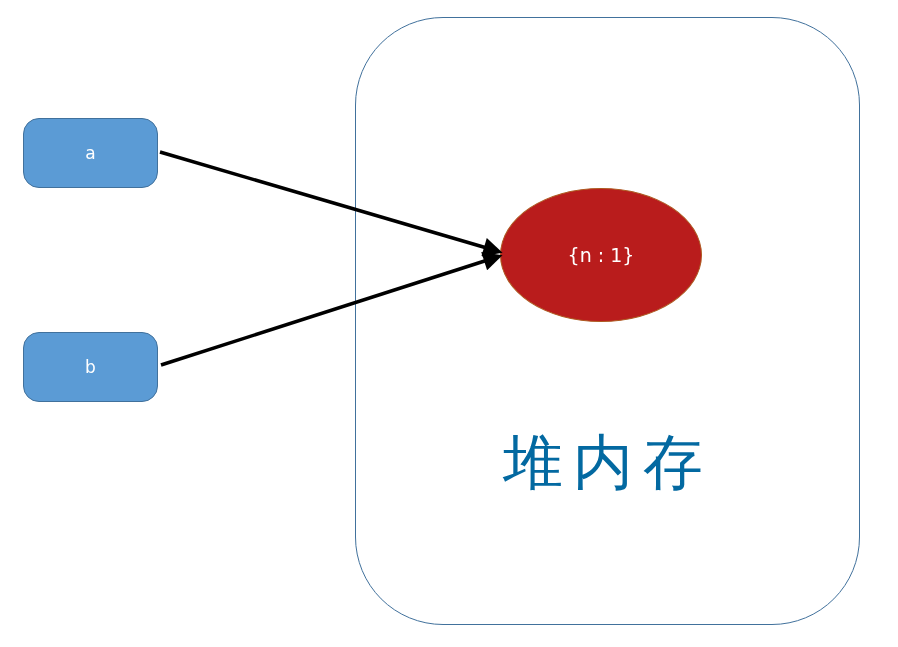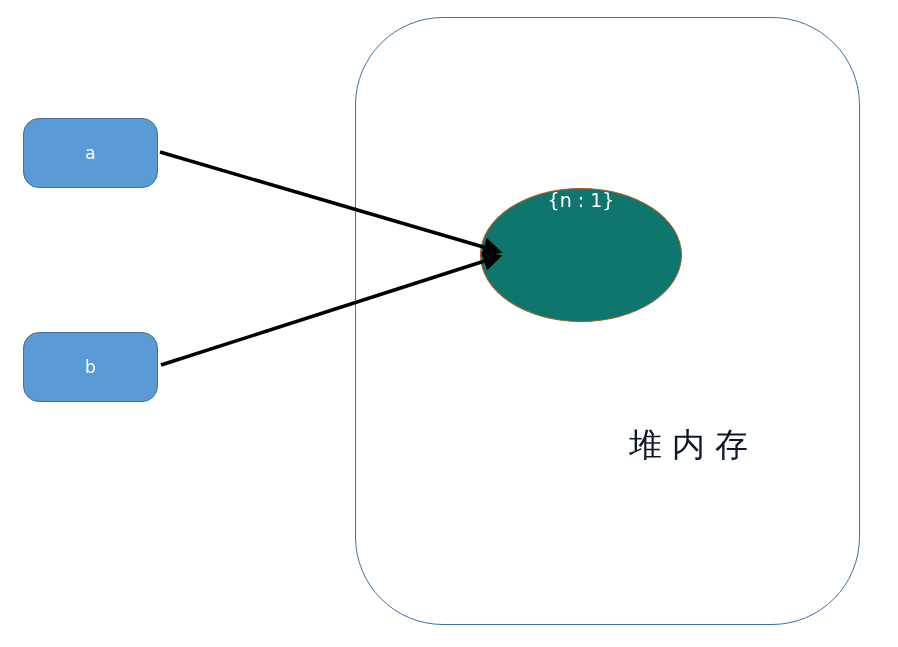--- a/index.html
+++ b/index.html
@@ -37,43 +37,43 @@
     display: flex;
     align-items: center;
     justify-content: center;
     color: #ffffff;
     font-size: 17px;
   }
   .var-node.node-a { left: 23px; top: 118px; }
   .var-node.node-b { left: 23px; top: 332px; }
   .obj-ellipse {
     position: absolute;
-    left: 480px;
+    left: 500px;
     top: 188px;
     width: 202px;
     height: 134px;
-    background: #0f766e;
+    background: #b91c1c;
     border: 1.4px solid #AE5A21;
     border-radius: 50%;
     box-sizing: border-box;
     display: flex;
-    align-items: flex-start;
+    align-items: center;
     justify-content: center;
     color: #ffffff;
     font-size: 19px;
   }
   .heap-label {
     position: absolute;
     left: 458px;
     top: 423px;
     width: 300px;
-    text-align: right;
-    font-size: 33px;
+    text-align: center;
+    font-size: 60px;
     letter-spacing: 10px;
-    color: #0f172a;
+    color: #0369a1;
     white-space: nowrap;
   }
   .arrow-layer {
     position: absolute;
     left: 0;
     top: 0;
     width: 898px;
     height: 647px;
     pointer-events: none;
   }

